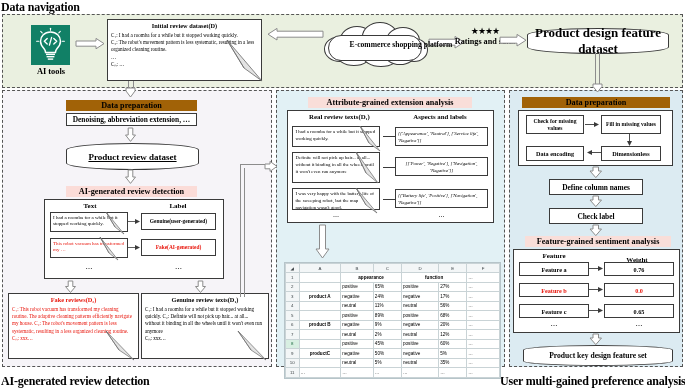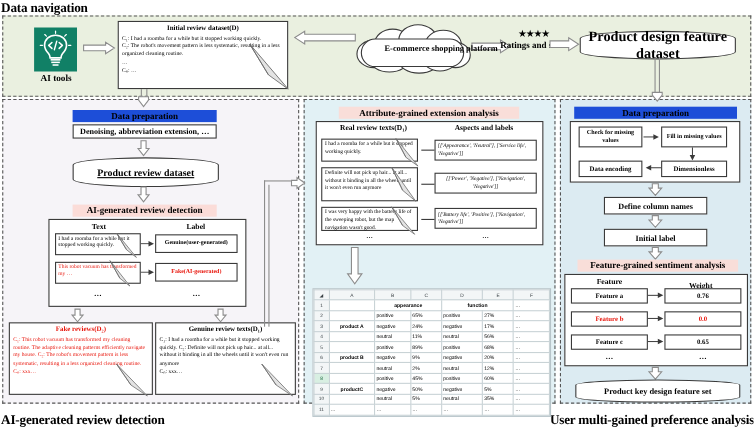--- a/index.html
+++ b/index.html
@@ -15,21 +15,21 @@
   .panel{border:1px dashed #555;box-sizing:border-box;}
   #panel-acq{left:2px;top:14px;width:681px;height:74px;background:#eaf0e0;}
   #panel-ai{left:2px;top:90px;width:270px;height:277px;background:#f6f4f8;}
   #panel-attr{left:276px;top:90px;width:229px;height:277px;background:#e2f1f5;}
   #panel-user{left:509px;top:90px;width:174px;height:277px;background:#dcebf2;}
 
   
   .box{border:1px solid #3a3a3a;background:#fff;box-sizing:border-box;
        display:flex;align-items:center;justify-content:center;text-align:center;}
   .bold{font-weight:bold;}
-  .hdr{background:#1d4ed8;border:0;display:flex;align-items:center;justify-content:center;
+  .hdr{background:#a16207;border:0;display:flex;align-items:center;justify-content:center;
        font-weight:bold;font-size:8.2px;}
   .hdr-pink{background:#fbdcd8;}
   .hdr-pink2{background:#f9ded9;}
 
   
   .cyl{position:absolute;background:#fff;border:1px solid #3a3a3a;border-radius:50%/14px;
        display:flex;align-items:center;justify-content:center;text-align:center;}
 
   
   .cloud{position:absolute;}
@@ -450,21 +450,21 @@
 <svg class="abs" style="left:589px;top:167px;" width="14" height="11">
   <path d="M4 0 L9.5 0 L9.5 4 L12.5 4 L6.8 10.6 L1 4 L4 4 Z" fill="#ffffff" stroke="#8c8c8c" stroke-width="1"></path>
 </svg>
 <div class="abs box" style="left:549px;top:179px;width:94px;height:16px;">
   <span class="bold" style="font-size:7.4px;">Define column names</span>
 </div>
 <svg class="abs" style="left:589px;top:196px;" width="14" height="11">
   <path d="M4 0 L9.5 0 L9.5 4 L12.5 4 L6.8 10.6 L1 4 L4 4 Z" fill="#ffffff" stroke="#8c8c8c" stroke-width="1"></path>
 </svg>
 <div class="abs box" style="left:549px;top:208px;width:94px;height:16px;">
-  <span class="bold" style="font-size:7.4px;">Initial label</span>
+  <span class="bold" style="font-size:7.4px;">Check label</span>
 </div>
 
 <svg class="abs" style="left:589px;top:225px;" width="14" height="11">
   <path d="M4 0 L9.5 0 L9.5 4 L12.5 4 L6.8 10.6 L1 4 L4 4 Z" fill="#ffffff" stroke="#8c8c8c" stroke-width="1"></path>
 </svg>
 
 <div class="abs hdr hdr-pink2" style="left:525px;top:236px;width:146px;height:11px;">Feature-grained sentiment analysis</div>
 
 <div class="abs" style="left:513px;top:249px;width:167px;height:84px;border:1px solid #3a3a3a;background:#fff;"></div>
 <div class="abs fhdr" style="left:518px;top:252px;width:72px;">Feature</div>

